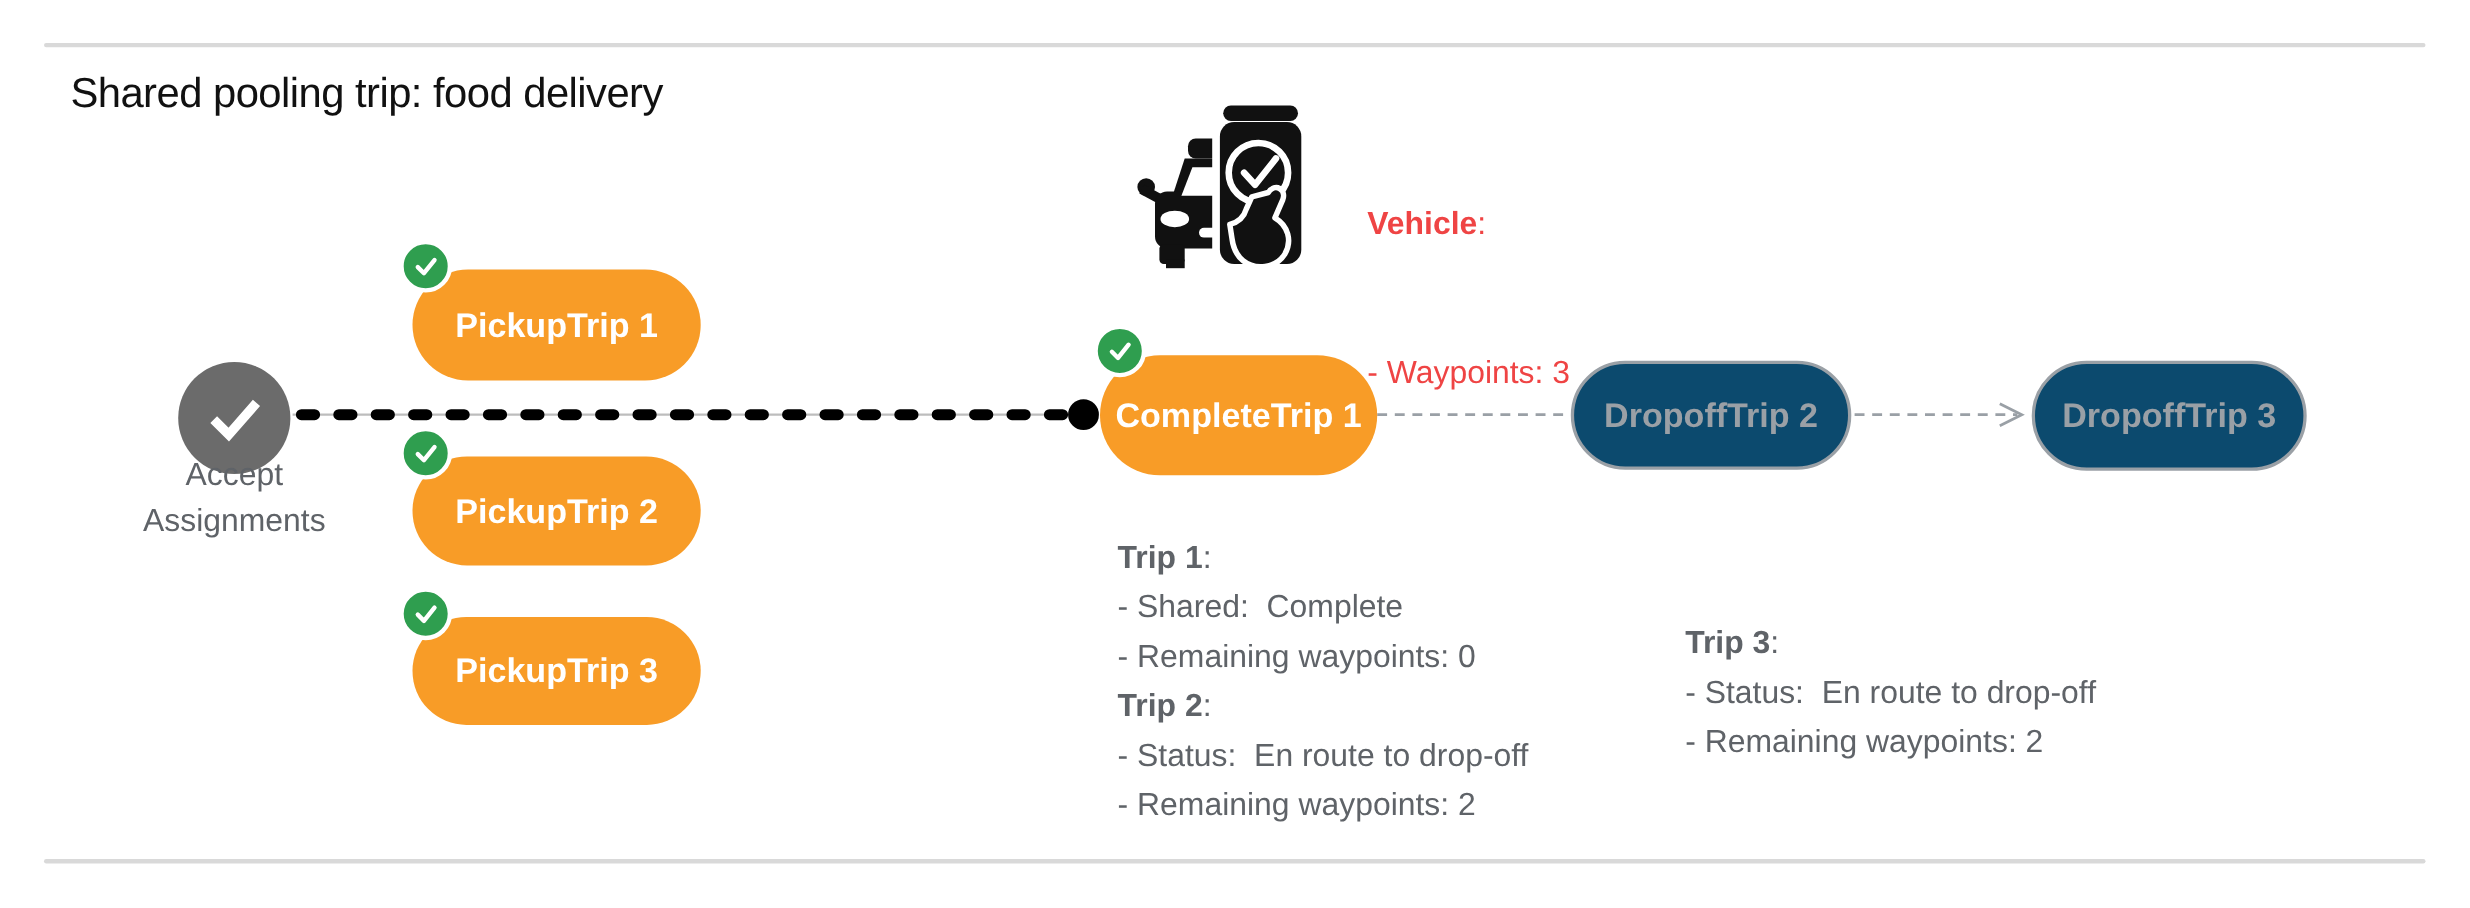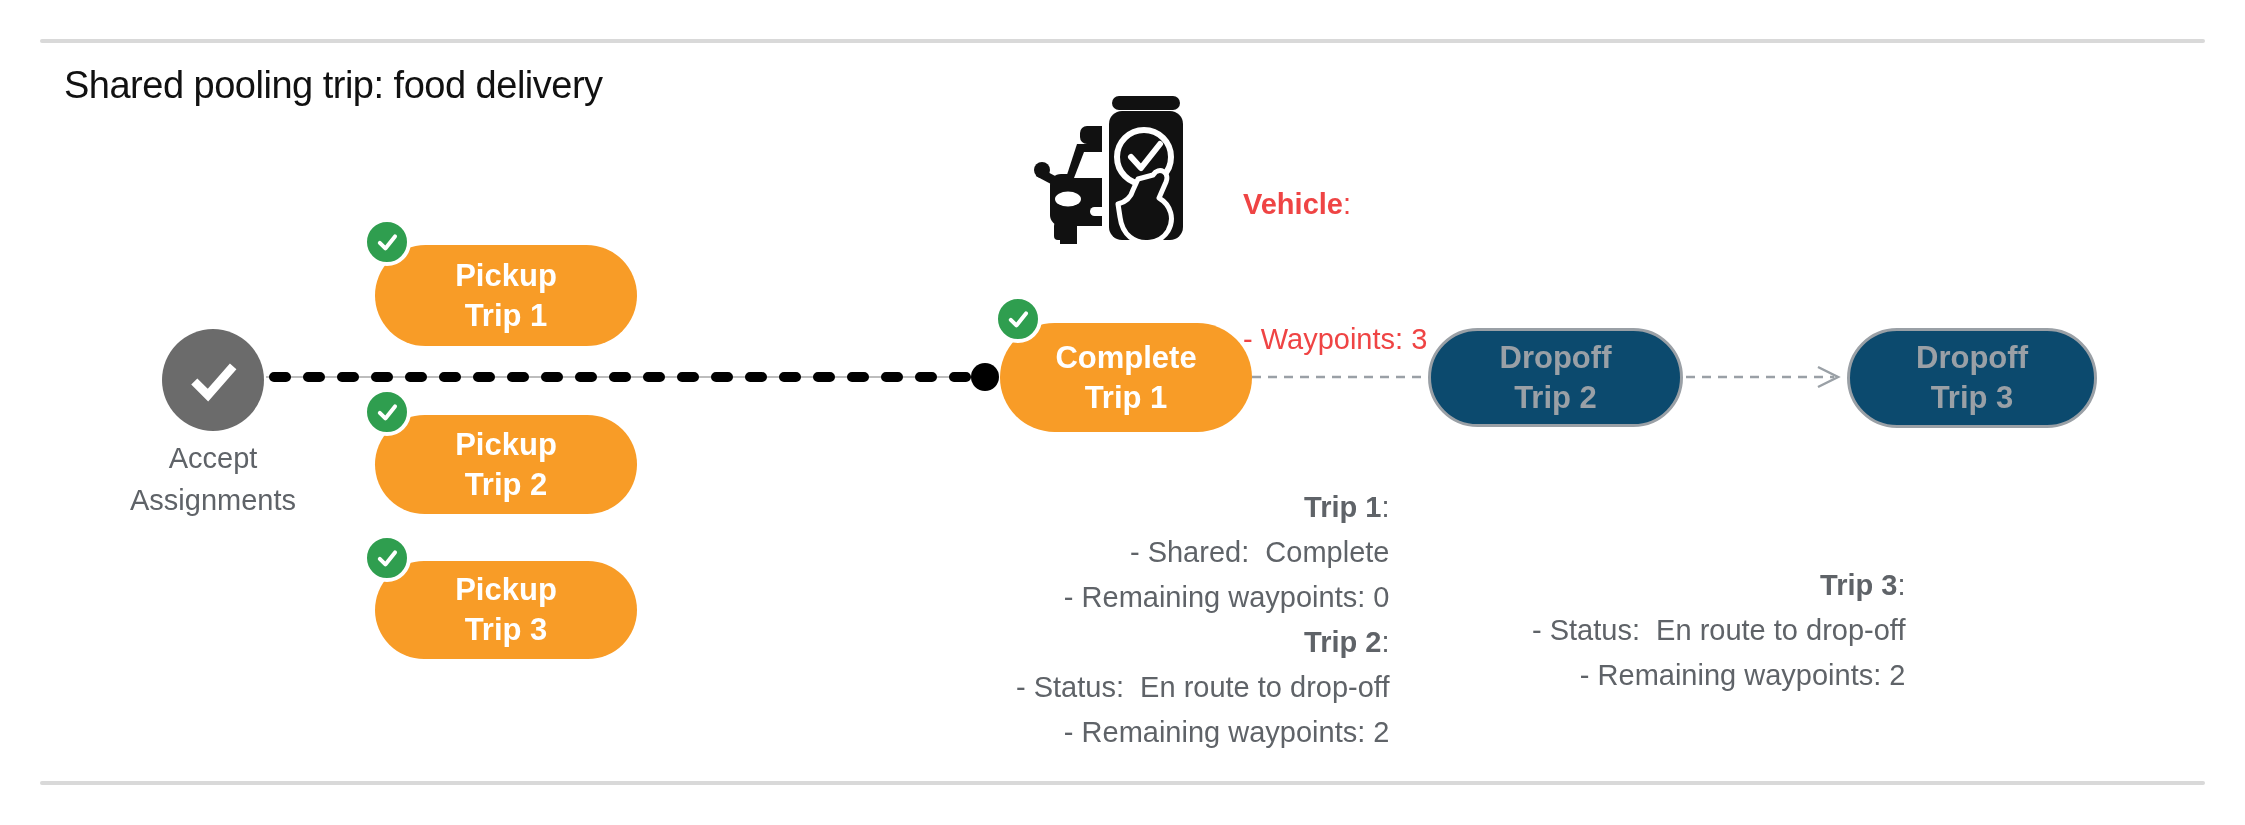--- a/index.html
+++ b/index.html
@@ -11,46 +11,46 @@
   .rule.top{top:39px;}
   .rule.bottom{top:781px;}
   .title{
     position:absolute;left:64px;top:64px;margin:0;
     font-size:38px;font-weight:400;color:#111;letter-spacing:-0.5px;
   }
   .connector-layer{position:absolute;left:0;top:0;width:2245px;height:825px;pointer-events:none;}
   
   .pill{
     position:absolute;box-sizing:border-box;border-radius:999px;
-    display:flex;flex-direction:column;justify-content:center;
+    display:flex;flex-direction:row;align-items:center;justify-content:center;
     font-weight:700;font-size:31px;line-height:40px;text-align:center;
   }
   .pill.filled{background:#f89c27;color:#ffffff;}
   .pill.outline{background:#0c4a6e;border:3px solid #9aa0a6;color:#9aa0a6;}
   .badge{
     position:absolute;left:-12px;top:-27px;width:40px;height:40px;border-radius:50%;
     background:#2f9e4f;border:4px solid #ffffff;display:flex;align-items:center;justify-content:center;
   }
   .badge svg{width:32px;height:32px;display:block;}
   
   .accept-circle{
     position:absolute;left:162px;top:329px;width:102px;height:102px;border-radius:50%;
     background:#6b6b6b;display:flex;align-items:center;justify-content:center;
   }
   .accept-circle svg{width:72px;height:72px;display:block;}
   .accept-label{
-    position:absolute;left:63px;top:437px;width:300px;text-align:center;
+    position:absolute;left:63px;top:411px;width:300px;text-align:center;
     font-size:29px;line-height:42px;color:#5f6368;
   }
   
   .vehicle-icon{position:absolute;left:1030px;top:86px;}
   .vehicle-text{position:absolute;left:1243px;top:92px;font-size:29px;line-height:45px;color:#ef4444;white-space:pre-wrap;}
   .bold{font-weight:700;}
   
-  .detail{position:absolute;font-size:29px;line-height:45px;color:#5f6368;text-align:right;}
+  .detail{position:absolute;font-size:29px;line-height:45px;color:#5f6368;}
   .detail .line{white-space:pre-wrap;}
   .detail.left{left:1016px;top:485px;}
   .detail.right{left:1532px;top:563px;}
 </style>
 </head>
 <body>
 
 <div class="canvas">
 
   <div class="rule top"></div>

